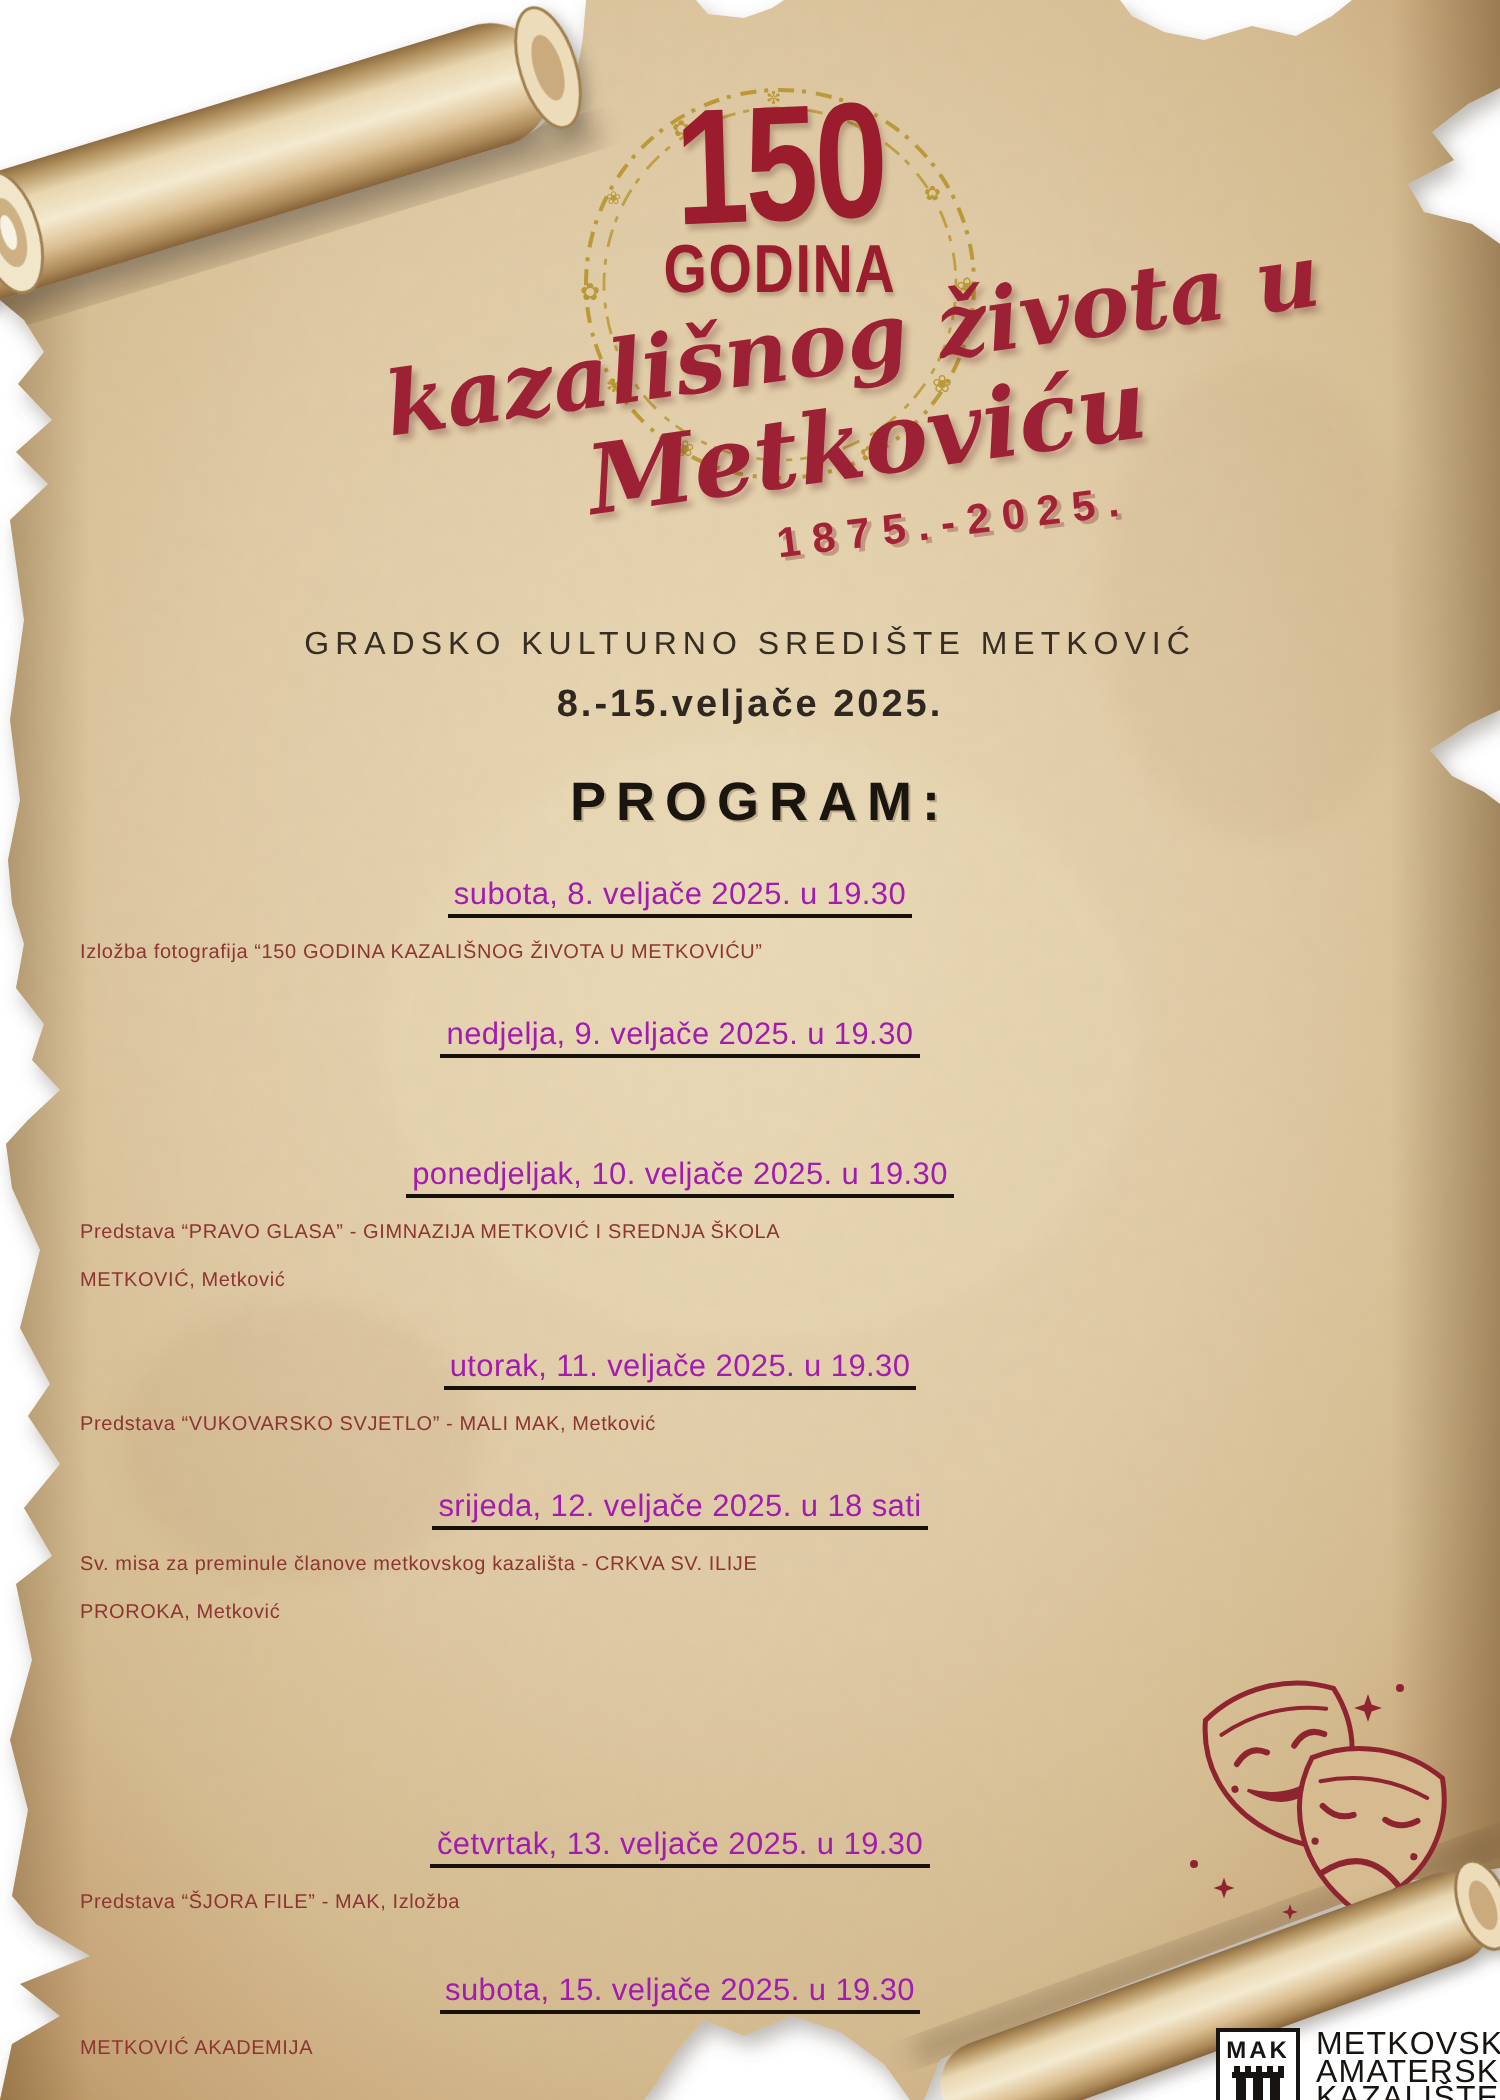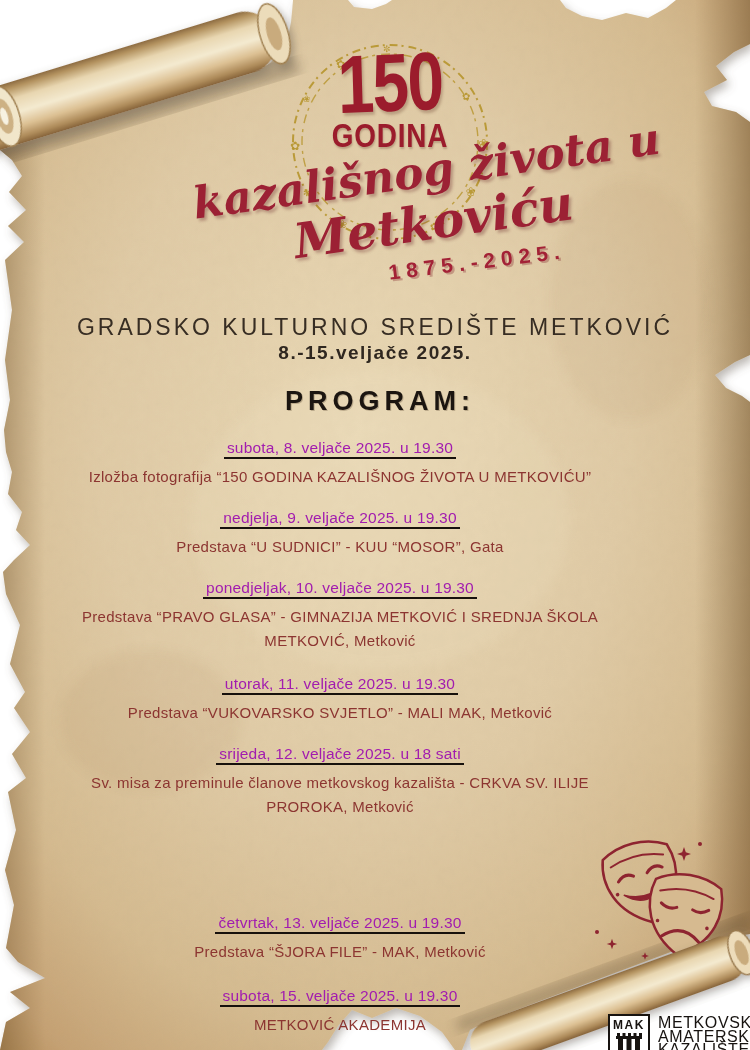--- a/index.html
+++ b/index.html
@@ -23,34 +23,34 @@
           text-shadow:1px 2px 2px rgba(80,30,20,.25);}
   .script-title{left:180px;top:146px;width:500px;transform:rotate(-8deg);
           transform-origin:center;color:#9c2134;
           font-family:"DejaVu Serif","Liberation Serif",serif;
           font-style:italic;font-weight:700;text-shadow:2px 3px 3px rgba(90,20,25,.30);}
   .script-l1{font-size:44px;line-height:50px;}
   .script-l2{font-size:48px;line-height:52px;}
   .years{left:352px;top:250px;width:250px;transform:rotate(-7deg);
          font-size:21px;font-weight:700;letter-spacing:6px;color:#a32236;
          text-shadow:2px 2px 0 rgba(122,22,34,.30);}
-  .venue{left:0;top:314px;width:750px;font-size:23px;letter-spacing:3px;
+  .venue{left:0;top:314px;width:750px;font-size:16px;letter-spacing:3px;
          color:#372d23;font-weight:400;}
   .date-range{left:0;top:342px;width:750px;font-size:19px;letter-spacing:1.5px;
          font-weight:700;color:#2f2720;}
   .program-heading{left:0;top:386px;width:760px;font-size:27px;font-weight:800;
          letter-spacing:5px;color:#1b1510;text-shadow:1px 1px 0 rgba(60,40,20,.25);}
 
   
   .event{position:absolute;left:40px;width:600px;}
   .event-date{text-align:center;font-size:15.5px;color:#a21caf;line-height:20px;
               margin-bottom:7px;letter-spacing:.2px;}
   .event-date .u{border-bottom:2px solid #17110c;padding:0 3px 1px 3px;}
-  .event-line{font-size:15px;color:var(--maroon,#8c3531);letter-spacing:.3px;
-              line-height:24px;white-space:nowrap;text-align:center;}
+  .event-line{font-size:10px;color:var(--maroon,#8c3531);letter-spacing:.3px;
+              line-height:24px;white-space:nowrap;text-align:left;}
 
   
   .mak-logo{left:608px;top:994px;display:flex;align-items:flex-start;margin-top:20px;}
   .mak-box{width:38px;height:42px;border:2.5px solid #171310;background:#ffffff;
            display:flex;flex-direction:column;align-items:center;}
   .mak-abbr{font-size:12px;font-weight:800;letter-spacing:1.5px;color:#171310;
             line-height:16px;margin-top:1px;}
   .mak-text{margin-left:8px;padding-top:2px;font-size:16px;font-weight:400;
             letter-spacing:.6px;line-height:13.5px;color:#171310;}
 </style>
@@ -220,21 +220,20 @@
 
   <div class="event" style="top:438px">
     <div class="event-date">
       <span class="u">subota, 8. veljače 2025.  u 19.30</span></div>
     <div class="event-line">Izložba fotografija “150 GODINA KAZALIŠNOG ŽIVOTA U METKOVIĆU”</div>
   </div>
 
   <div class="event" style="top:508px">
     <div class="event-date">
       <span class="u">nedjelja, 9. veljače 2025. u 19.30</span></div>
-    <div class="event-line">Predstava “U SUDNICI” - KUU “MOSOR”, Gata</div>
   </div>
 
   <div class="event" style="top:578px">
     <div class="event-date">
       <span class="u">ponedjeljak, 10. veljače 2025.  u 19.30</span></div>
     <div class="event-line">Predstava “PRAVO GLASA” - GIMNAZIJA METKOVIĆ I SREDNJA ŠKOLA</div>
     <div class="event-line">METKOVIĆ, Metković</div>
   </div>
 
   <div class="event" style="top:674px">
@@ -247,21 +246,21 @@
     <div class="event-date">
       <span class="u">srijeda, 12. veljače 2025. u 18 sati</span></div>
     <div class="event-line">Sv. misa za preminule članove metkovskog kazališta - CRKVA SV. ILIJE</div>
     <div class="event-line">PROROKA, Metković</div>
   </div>
 
 
   <div class="event" style="top:913px">
     <div class="event-date">
       <span class="u">četvrtak, 13. veljače 2025. u 19.30</span></div>
-    <div class="event-line">Predstava “ŠJORA FILE” - MAK, Metković</div>
+    <div class="event-line">Predstava “ŠJORA FILE” - MAK, Izložba</div>
   </div>
 
   <div class="event" style="top:986px">
     <div class="event-date">
       <span class="u">subota, 15. veljače 2025. u 19.30</span></div>
     <div class="event-line">METKOVIĆ AKADEMIJA</div>
   </div>
 
   <div class="abs mak-logo">
     <div class="mak-box">

